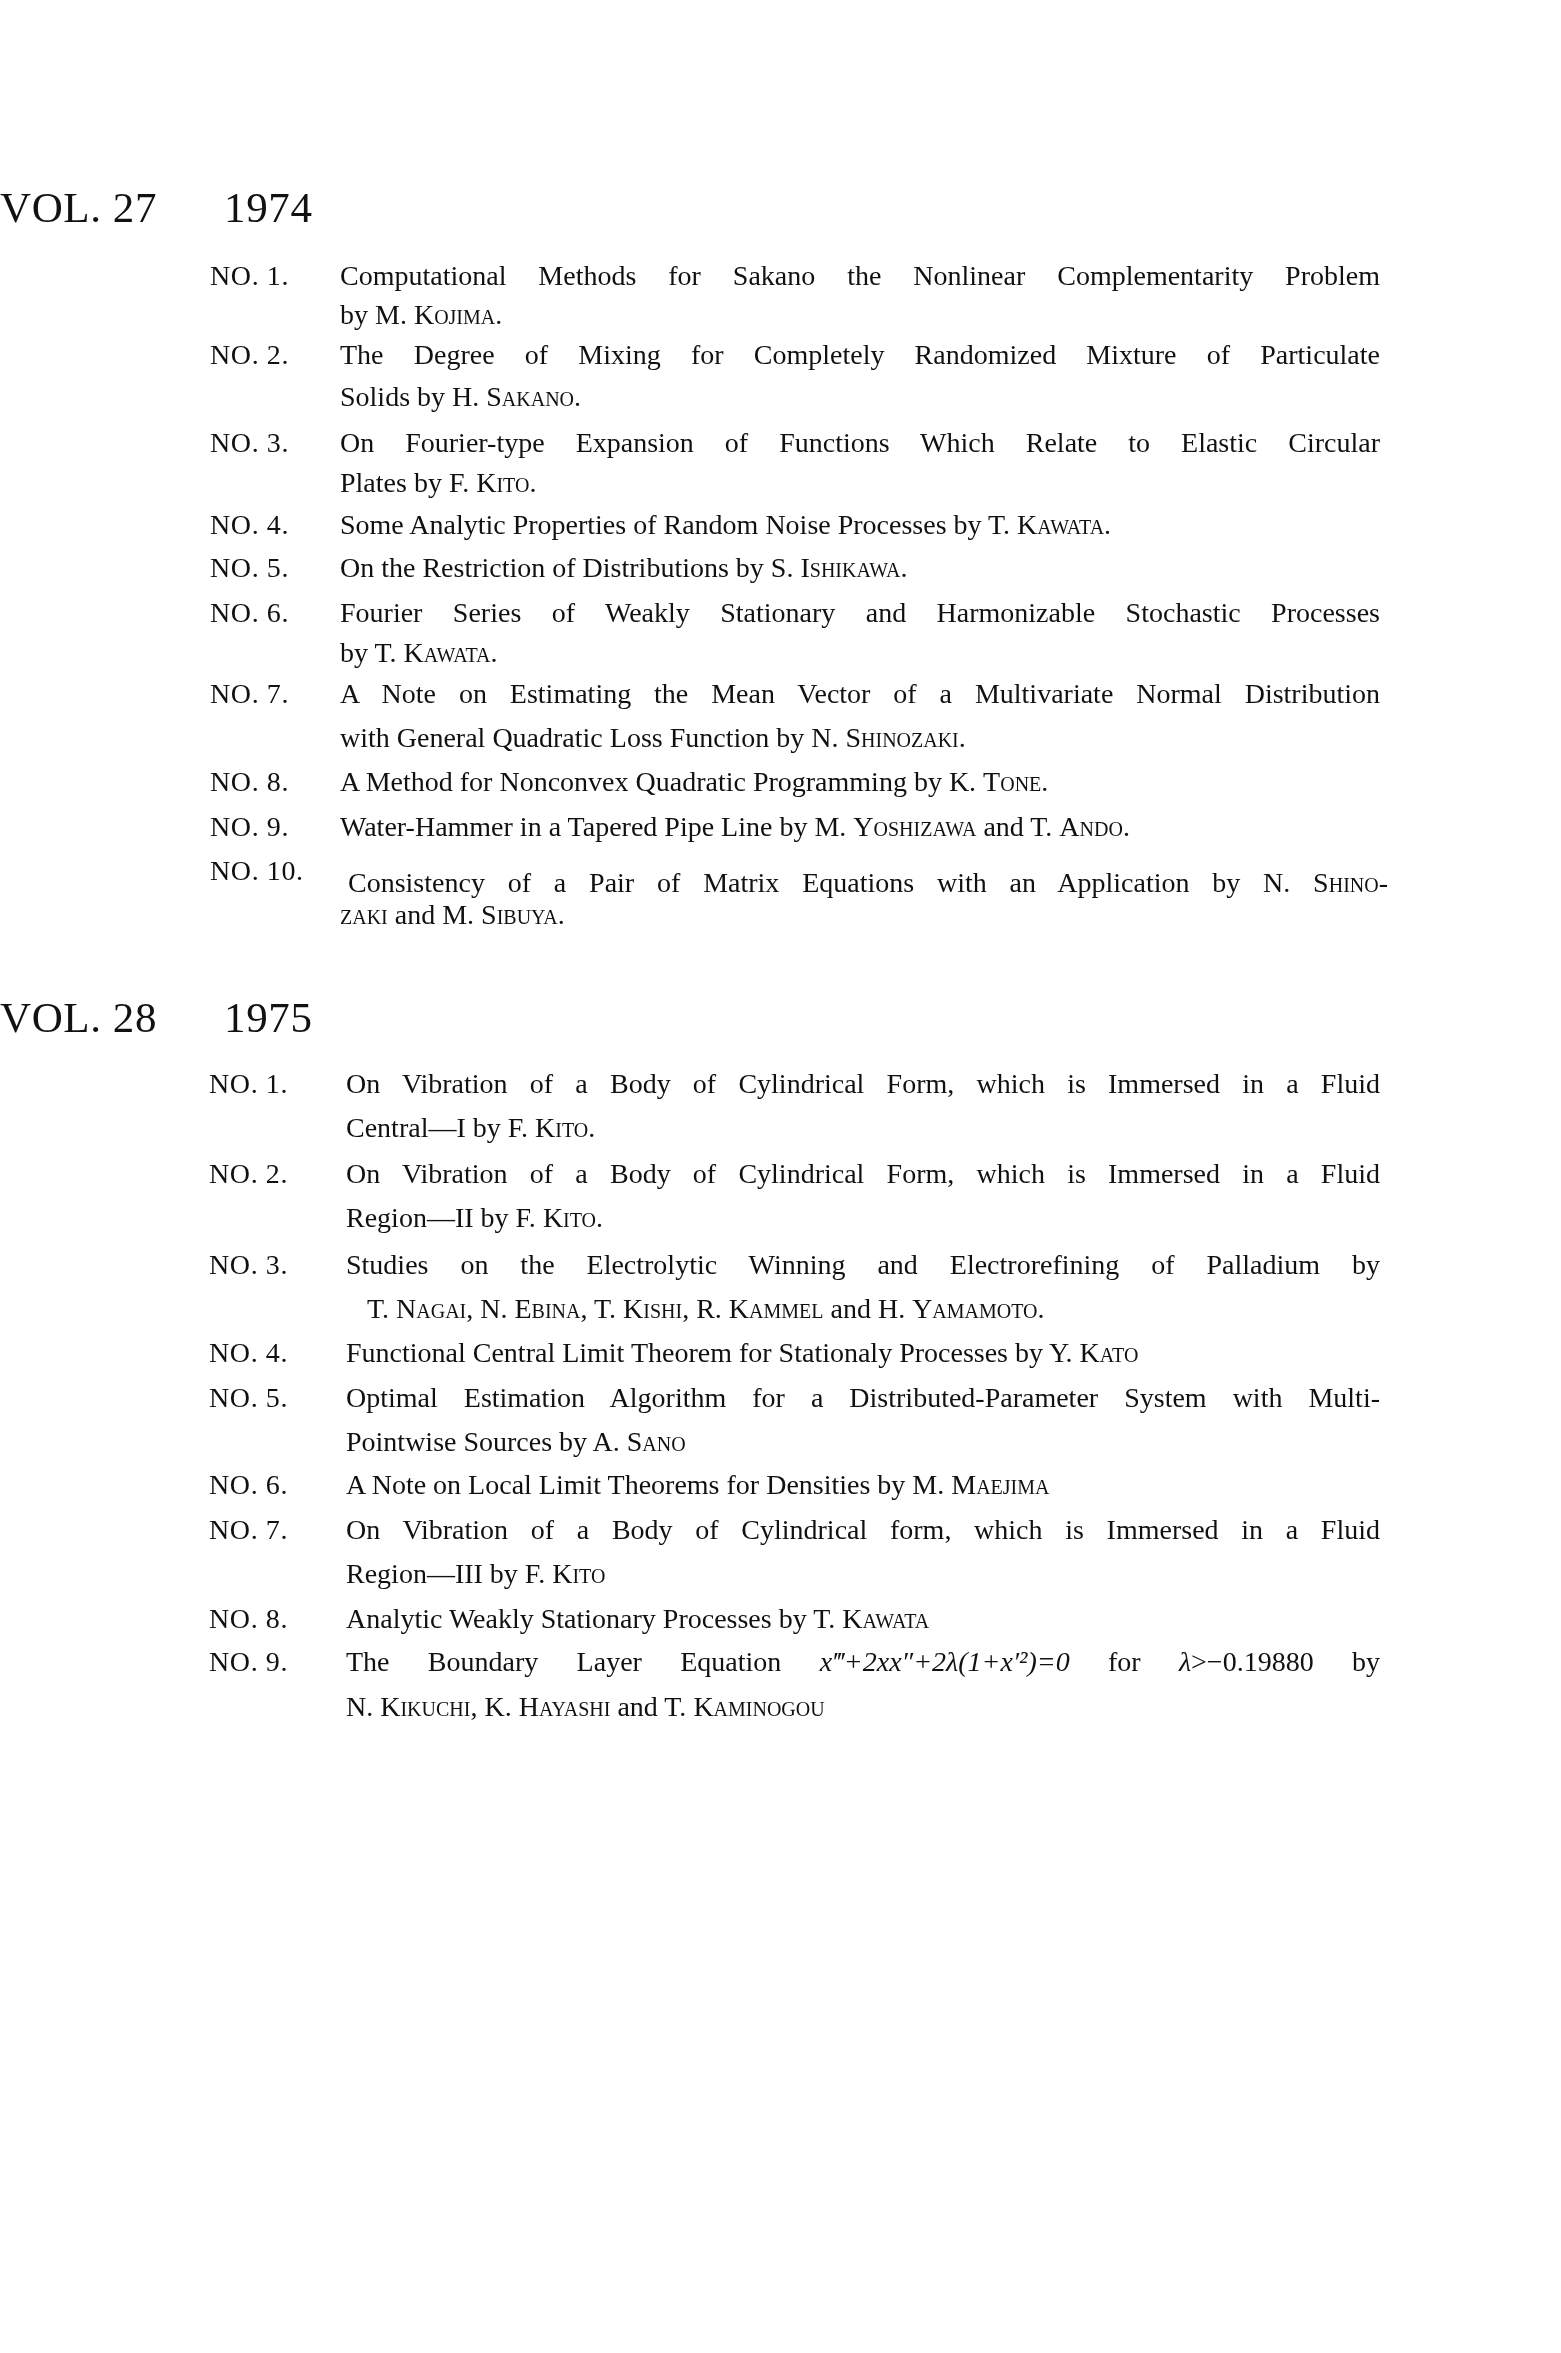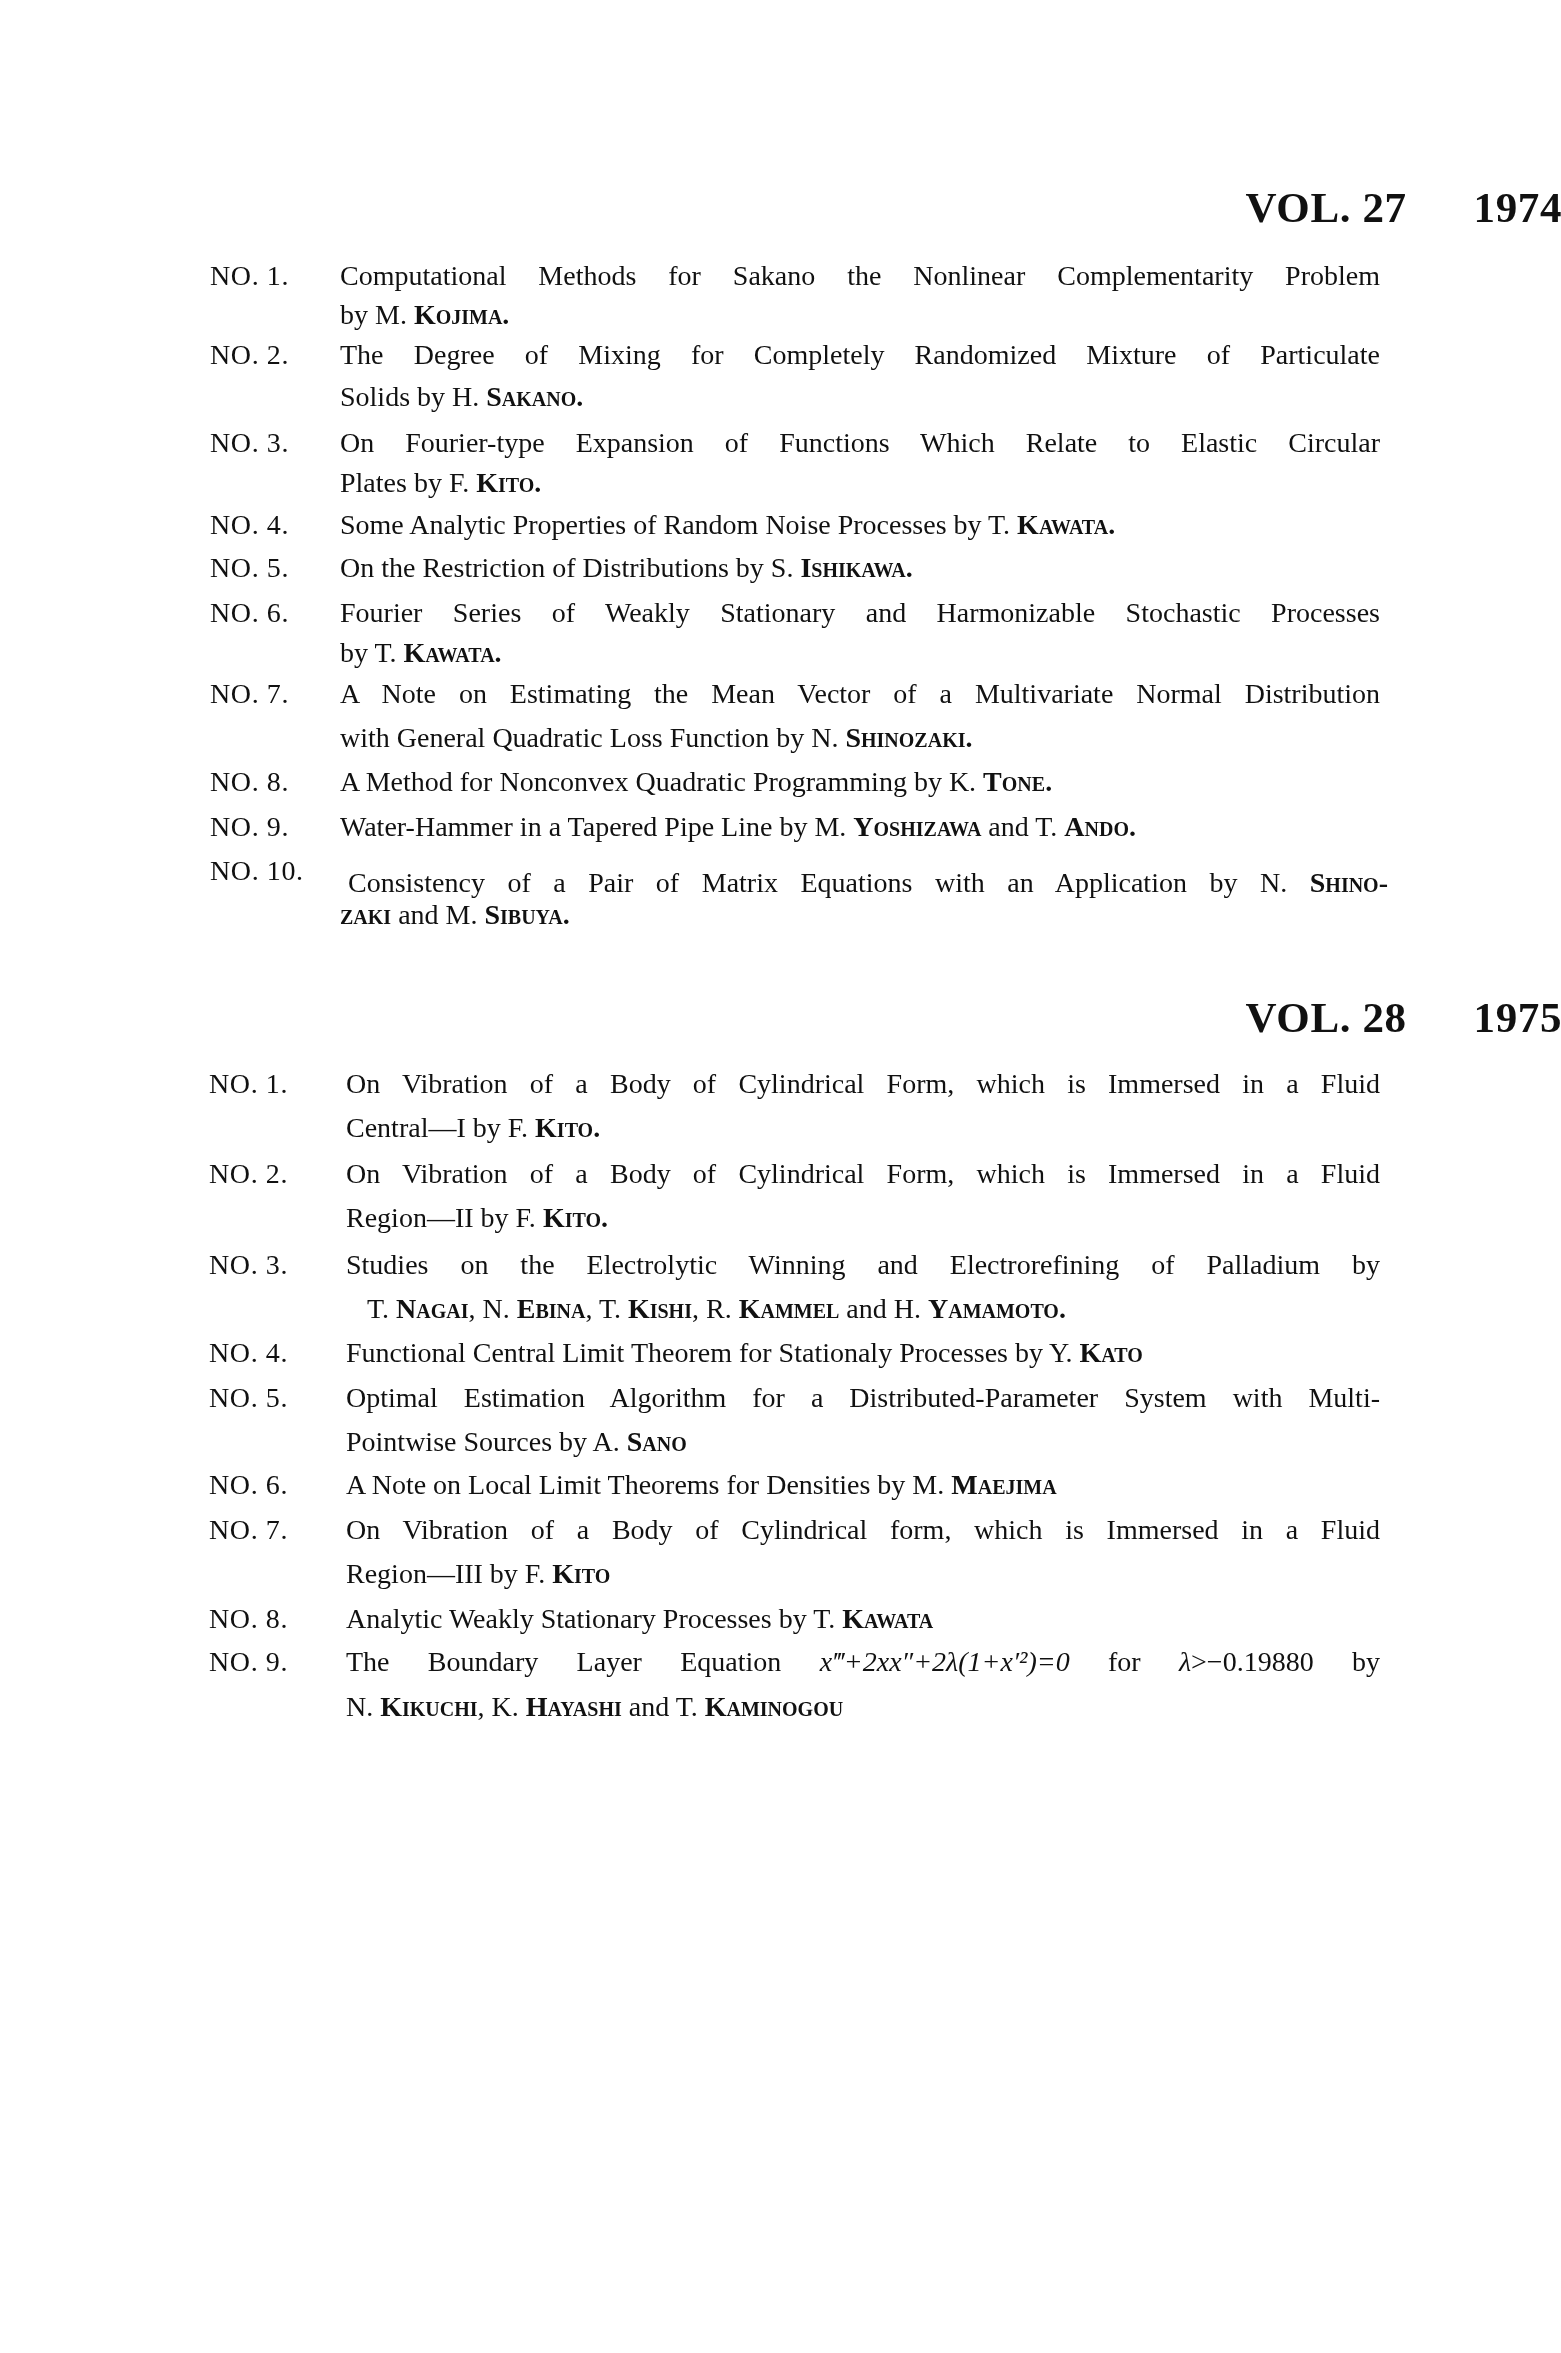--- a/index.html
+++ b/index.html
@@ -1,23 +1,23 @@
 <!DOCTYPE html>
 <html style="font-size:9.8px"><head>
 <meta charset="utf-8">
 <style>
   html, body { margin: 0; padding: 0; background: #ffffff; }
   body { width: 1562px; height: 2354px; position: relative; overflow: hidden;
          font-family: "Liberation Serif", "DejaVu Serif", serif; color: #111111; }
-  .vol-heading { position: absolute; left: 0; width: 1562px; text-align: right;
-                 font-size: 43px; line-height: 43px; letter-spacing: 0.6px; font-weight: bold; }
+  .vol-heading { position: absolute; left: 0; width: 1562px; text-align: left;
+                 font-size: 43px; line-height: 43px; letter-spacing: 0.6px; }
   .vol-heading .year { margin-left: 67px; }
   .line { position: absolute; height: 37px; line-height: 37px; font-size: 28px; white-space: nowrap; }
   .no-label { position: absolute; font-size: 28px; line-height: 37px; height: 37px; white-space: nowrap; letter-spacing: 0.6px; }
-  .sc { font-variant: small-caps; font-weight: bold; }
+  .sc { font-variant: small-caps; }
   .eq { font-style: italic; }
   .justify { text-align: justify; text-align-last: justify; }
 </style>
 </head>
 <body>
 
 <div id="page">
     <div class="vol-heading" style="top: 186px;"><span>VOL. 27</span><span class="year">1974</span></div>
     <div class="no-label" style="left: 210px; top: 257px;">NO. 1.</div>
     <div class="line justify" style="left: 340px; top: 257px; width: 1040px;"><span>Computational Methods for Sakano the Nonlinear Complementarity Problem</span></div>

